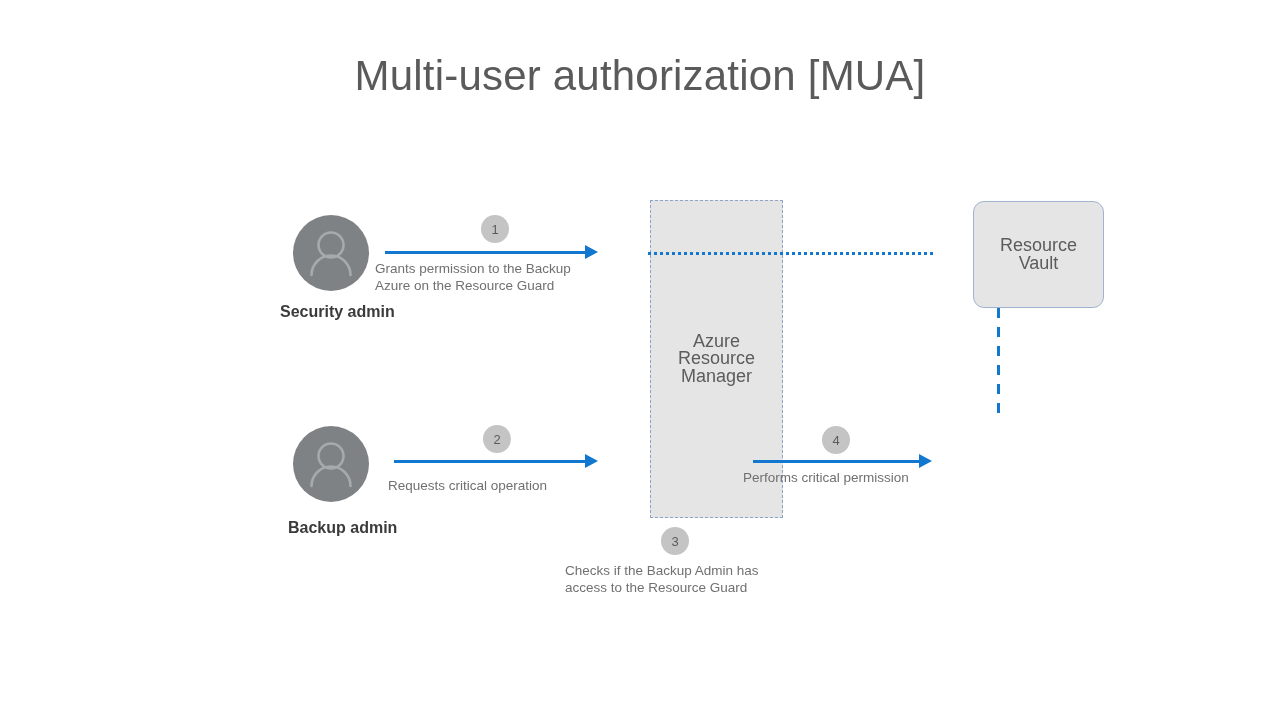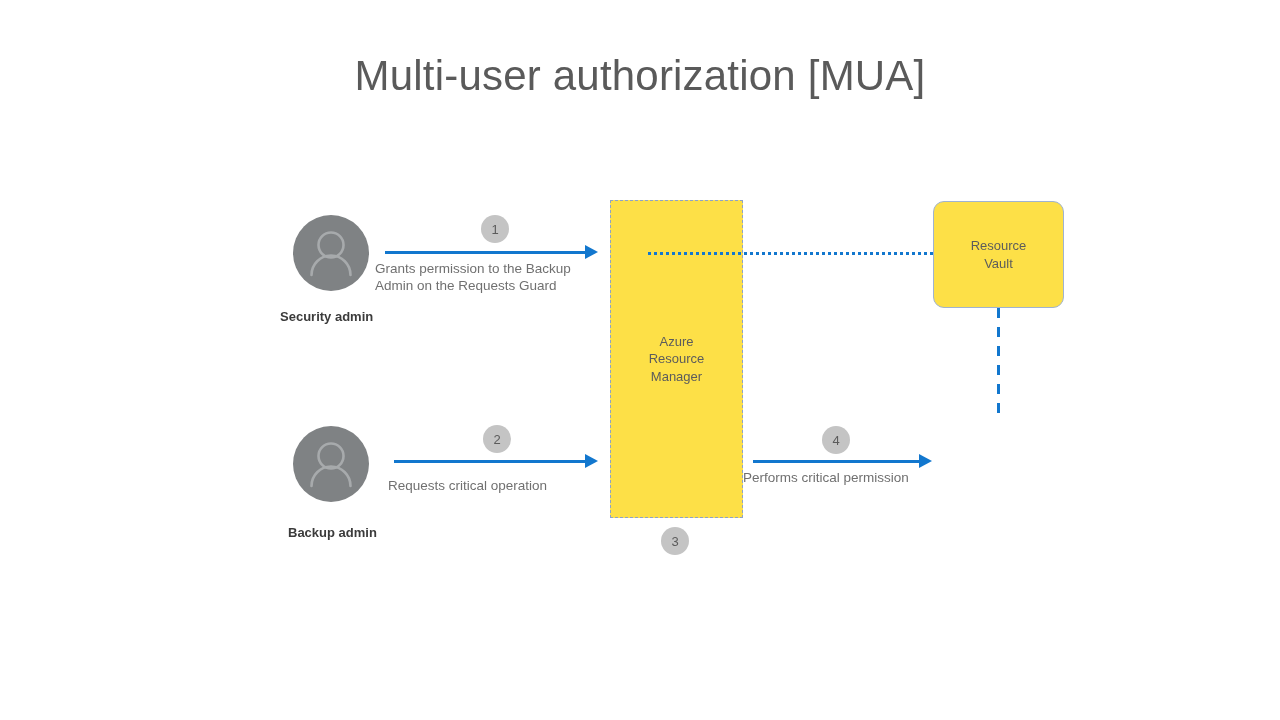--- a/index.html
+++ b/index.html
@@ -42,39 +42,39 @@
     position: absolute;
     width: 76px;
     height: 76px;
     border-radius: 50%;
     background: #7f8284;
   }
   .avatar svg { display: block; }
 
   .actor-label {
     position: absolute;
-    font-size: 13px;
+    font-size: 16px;
     font-weight: bold;
     color: #3b3b3b;
     white-space: nowrap;
-    margin-top: 6px;
   }
 
   
   .box {
     position: absolute;
-    background: #fde047;
+    background: #e5e5e5;
     box-sizing: border-box;
     display: flex;
     align-items: center;
     justify-content: center;
     text-align: center;
     color: #5c5c5c;
-    font-size: 13px;
+    font-size: 18px;
     line-height: 17.5px;
+    margin-left: 40px;
   }
   .box-arm {
     border: 1.4px dashed #8ea3c8;
     border-radius: 0;
   }
   .box-solid {
     border: 1.5px solid #9fb3d1;
     border-radius: 11px;
   }
   .box .box-text { display: block; }
@@ -167,32 +167,36 @@
       <span class="box-text">Vault</span>
     </div>
   </div>
 
 
   <div class="arrow-line" style="left:385px; top:251px; width:200px;"></div>
   <div class="arrow-head" style="left:585px; top:245px;"></div>
   <div class="badge" style="left:481px; top:215px;">1</div>
   <div class="caption" style="left:375px; top:261px; width:235px;">
     <span>Grants permission to the Backup</span><br>
-    <span>Admin on the Requests Guard</span>
+    <span>Azure on the Resource Guard</span>
   </div>
 
   <div class="arrow-line" style="left:394px; top:460px; width:191px;"></div>
   <div class="arrow-head" style="left:585px; top:454px;"></div>
   <div class="badge" style="left:483px; top:425px;">2</div>
   <div class="caption" style="left:388px; top:470px; width:215px;margin-top:8px;">
     <span>Requests critical operation</span>
   </div>
 
   <div class="dotted-h" style="left:648px; top:252px; width:285px;"></div>
   <div class="badge" style="left:661px; top:527px;">3</div>
+  <div class="caption" style="left:565px; top:563px; width:220px;">
+    <span>Checks if the Backup Admin has</span><br>
+    <span>access to the Resource Guard</span>
+  </div>
 
   <div class="arrow-line" style="left:753px; top:460px; width:167px;"></div>
   <div class="arrow-head" style="left:919px; top:454px;"></div>
   <div class="badge" style="left:822px; top:426px;">4</div>
   <div class="caption" style="left:743px; top:470px; width:185px;">
     <span>Performs critical permission</span>
   </div>
 
   <div class="dashed-v" style="left:997px; top:308px; height:105px;"></div>
 

